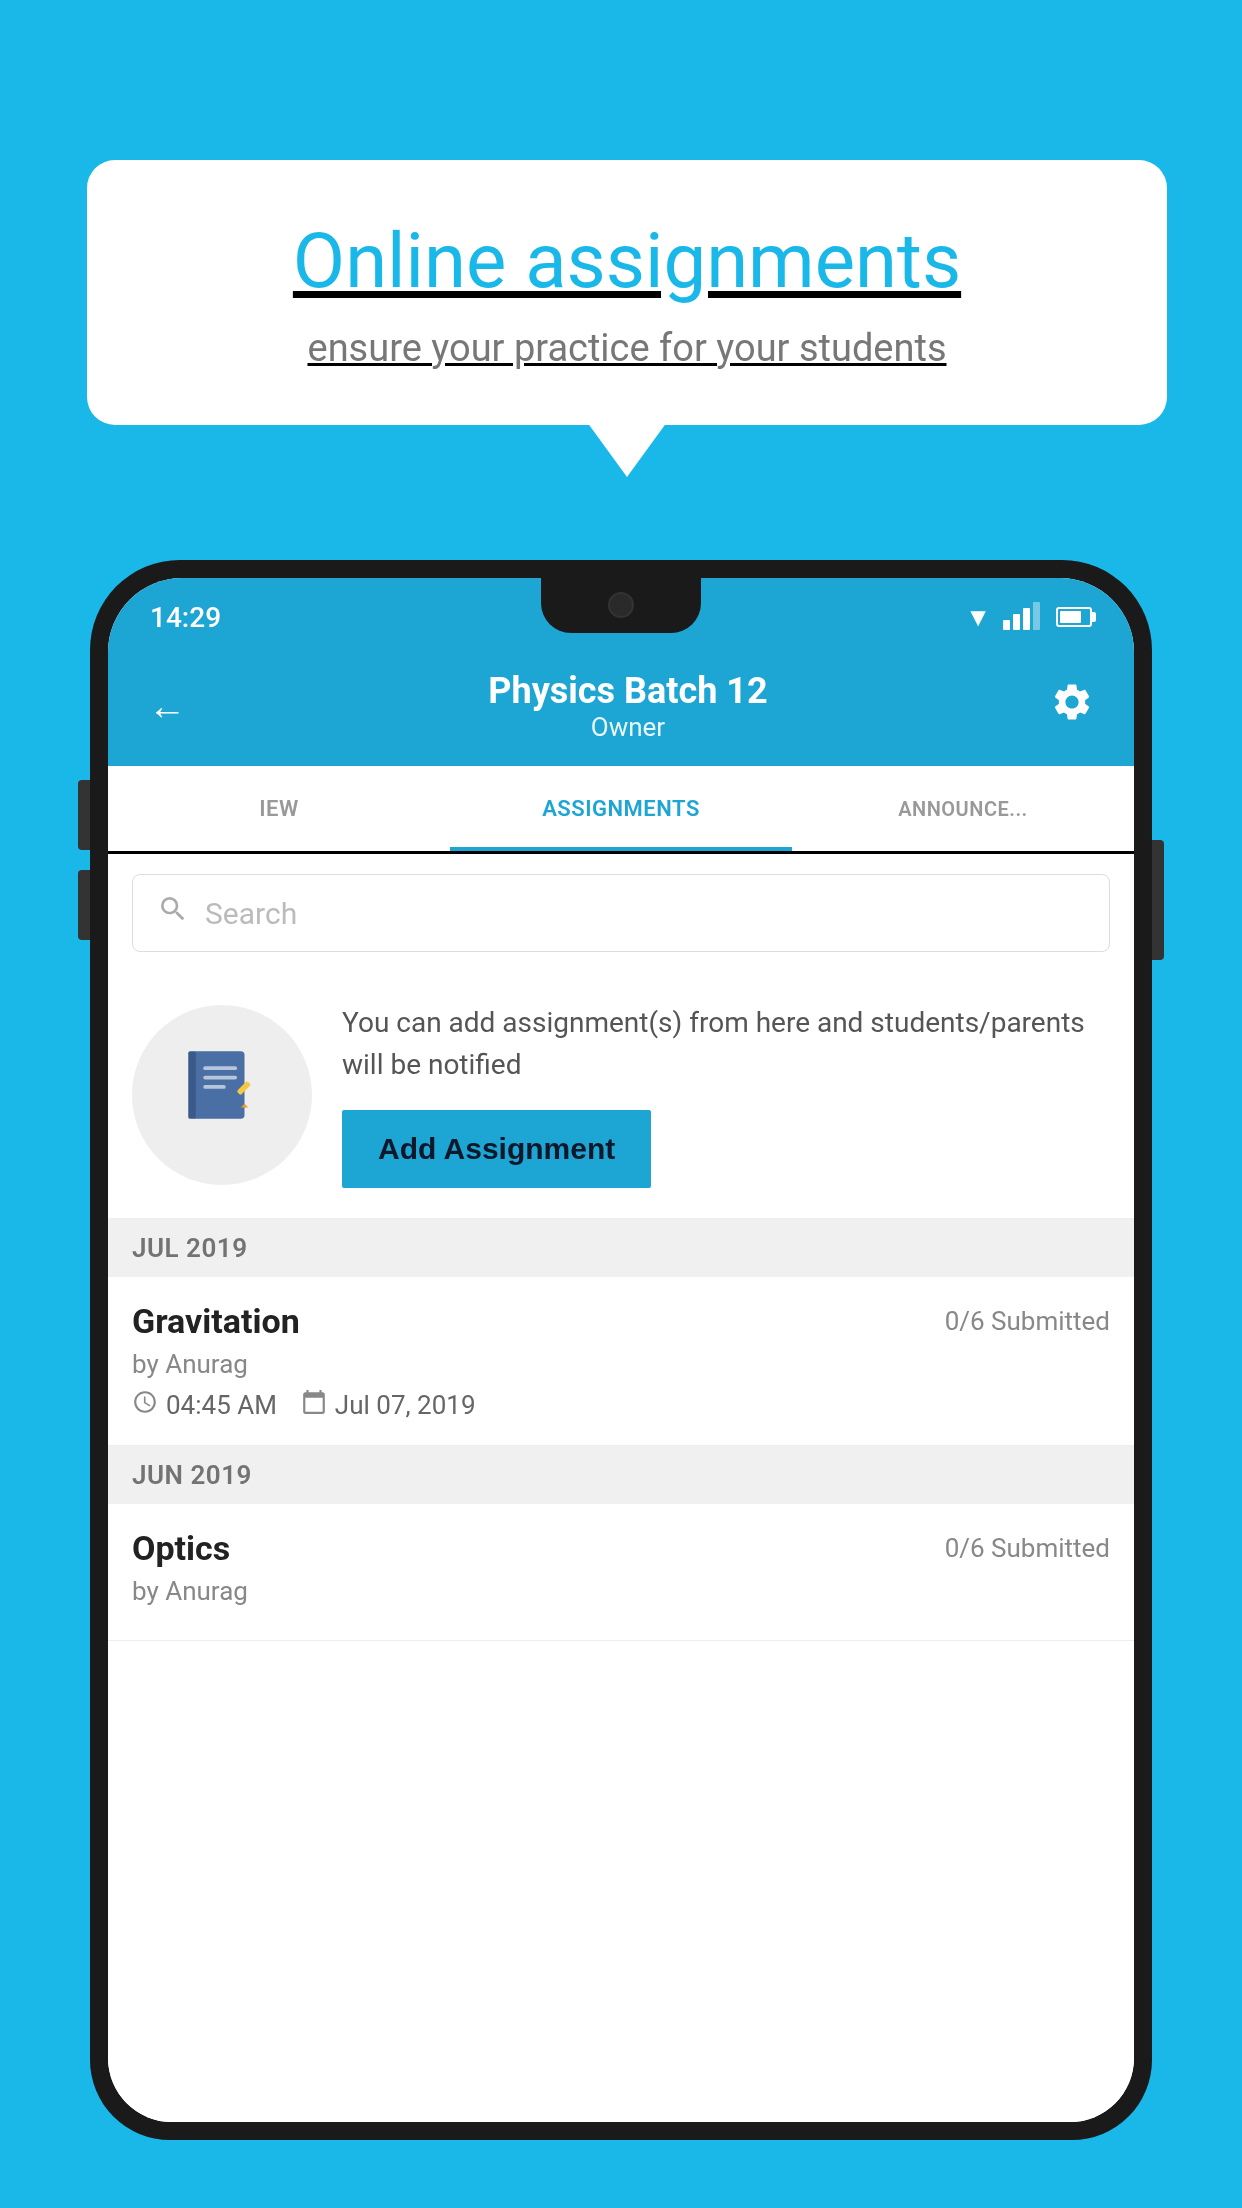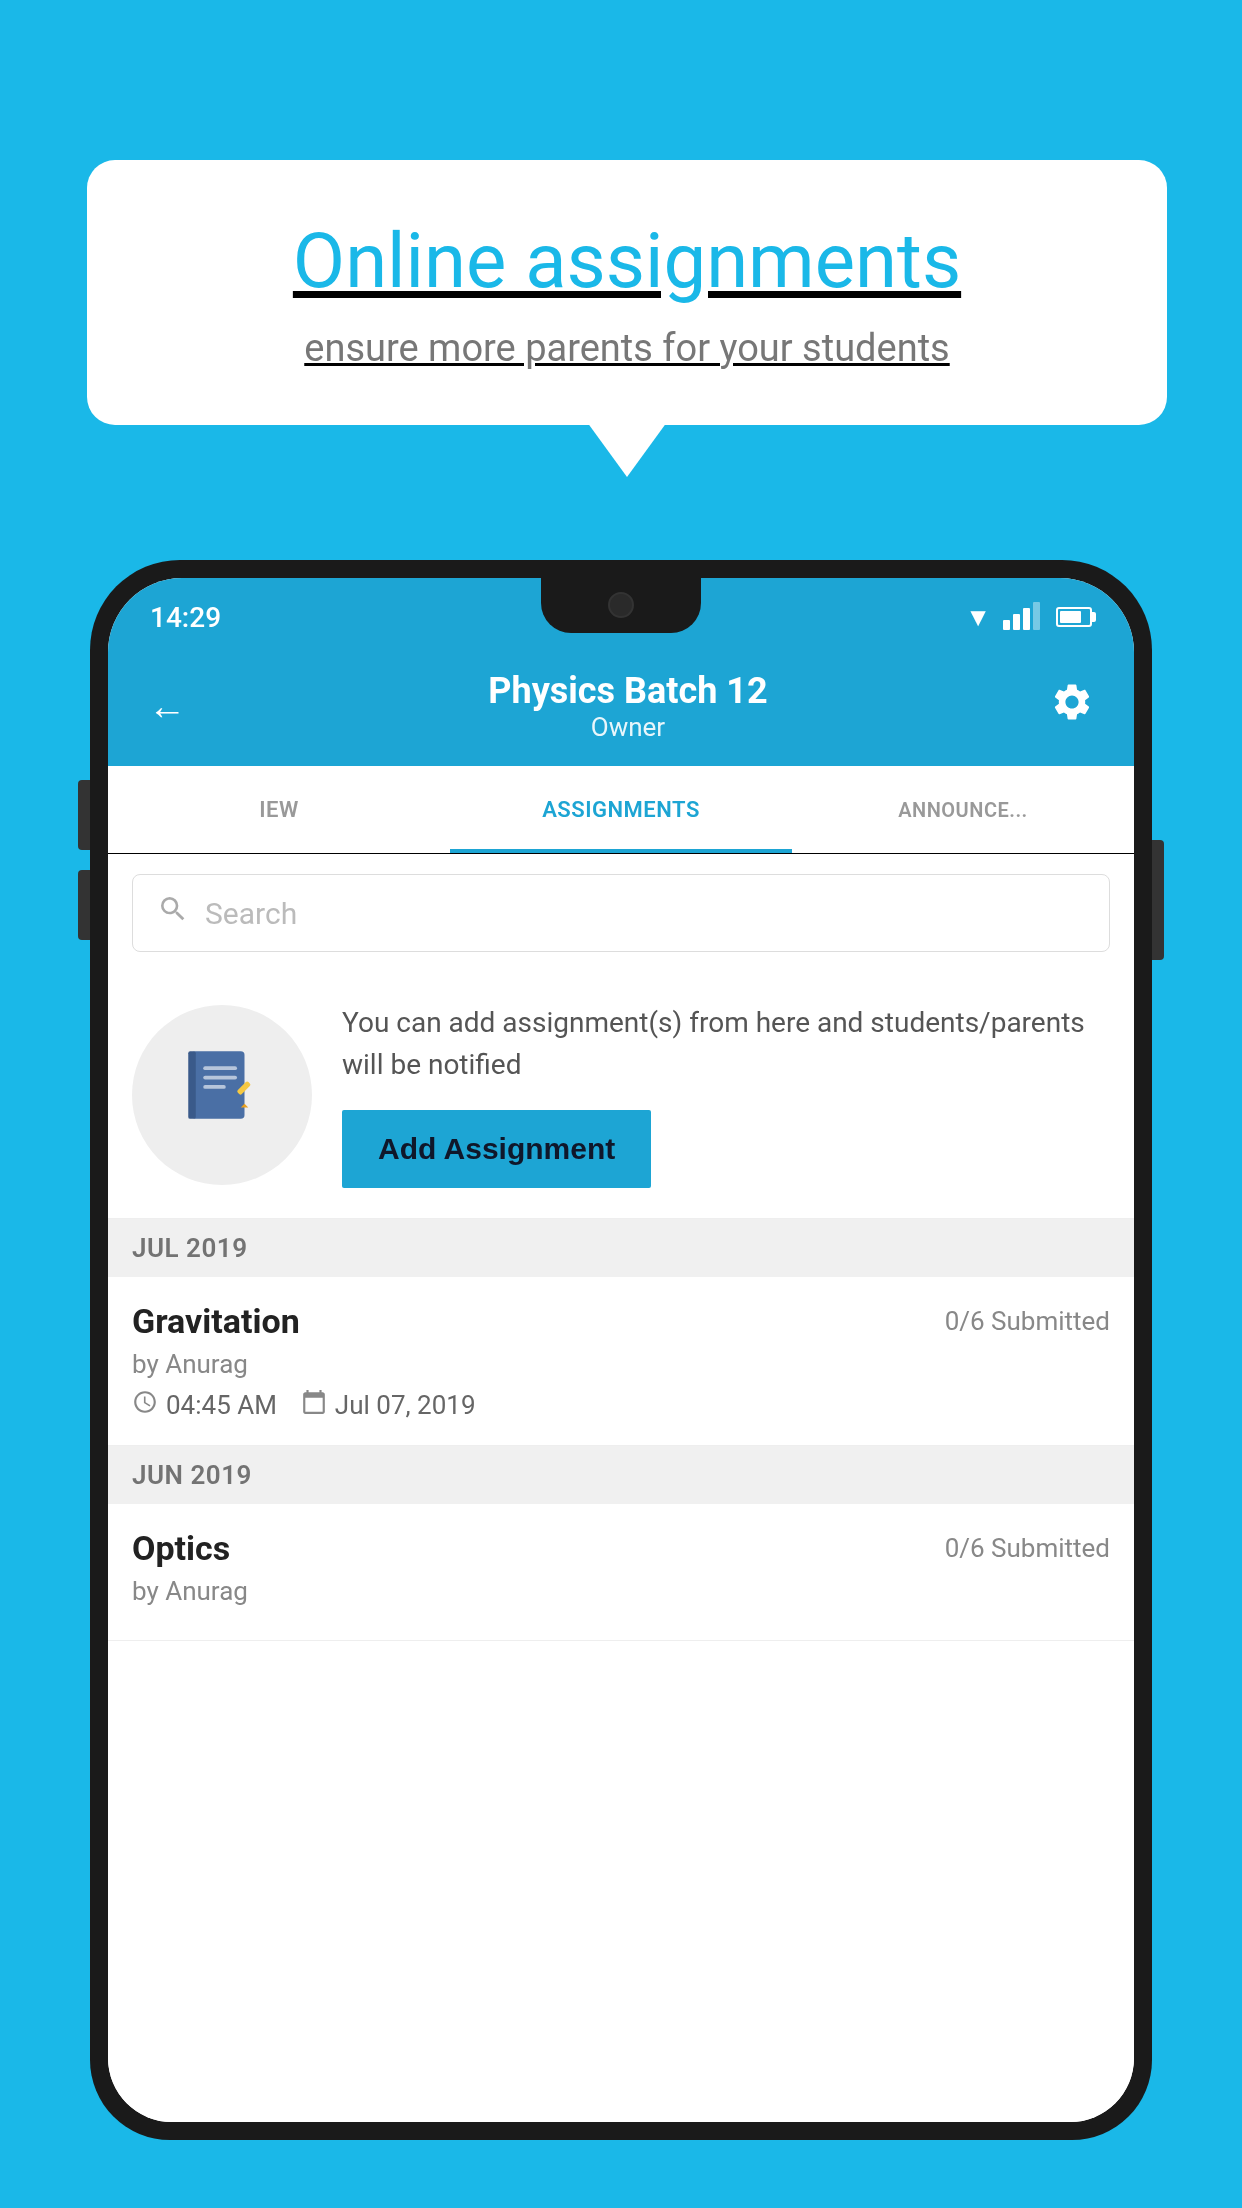--- a/index.html
+++ b/index.html
@@ -217,21 +217,21 @@
       font-size: 38px;
       cursor: pointer;
       padding: 10px;
     }
 
     
     .tabs-bar {
       background: white;
       display: flex;
       height: 88px;
-      border-bottom: 1px solid #000000;
+      border-bottom: 3px solid #000000;
       flex-shrink: 0;
     }
 
     .tab-item {
       flex: 1;
       display: flex;
       align-items: center;
       justify-content: center;
       font-size: 24px;
       font-weight: 600;
@@ -427,21 +427,21 @@
     }
   </style>
 </head>
 <body>
 
 <div style="position:absolute;top:0;left:0;width:1242px;height:2208px;background:#1ab8e8;"></div>
 
 <div class="speech-bubble-container">
   <div class="speech-bubble">
     <div class="speech-bubble-title">Online assignments</div>
-    <div class="speech-bubble-subtitle">ensure more parents for your students</div>
+    <div class="speech-bubble-subtitle">ensure your practice for your students</div>
   </div>
 </div>
 
 <div class="phone-wrapper">
   <div class="phone-outer">
 
     <div class="phone-notch">
       <div class="phone-notch-camera"></div>
     </div>
 

